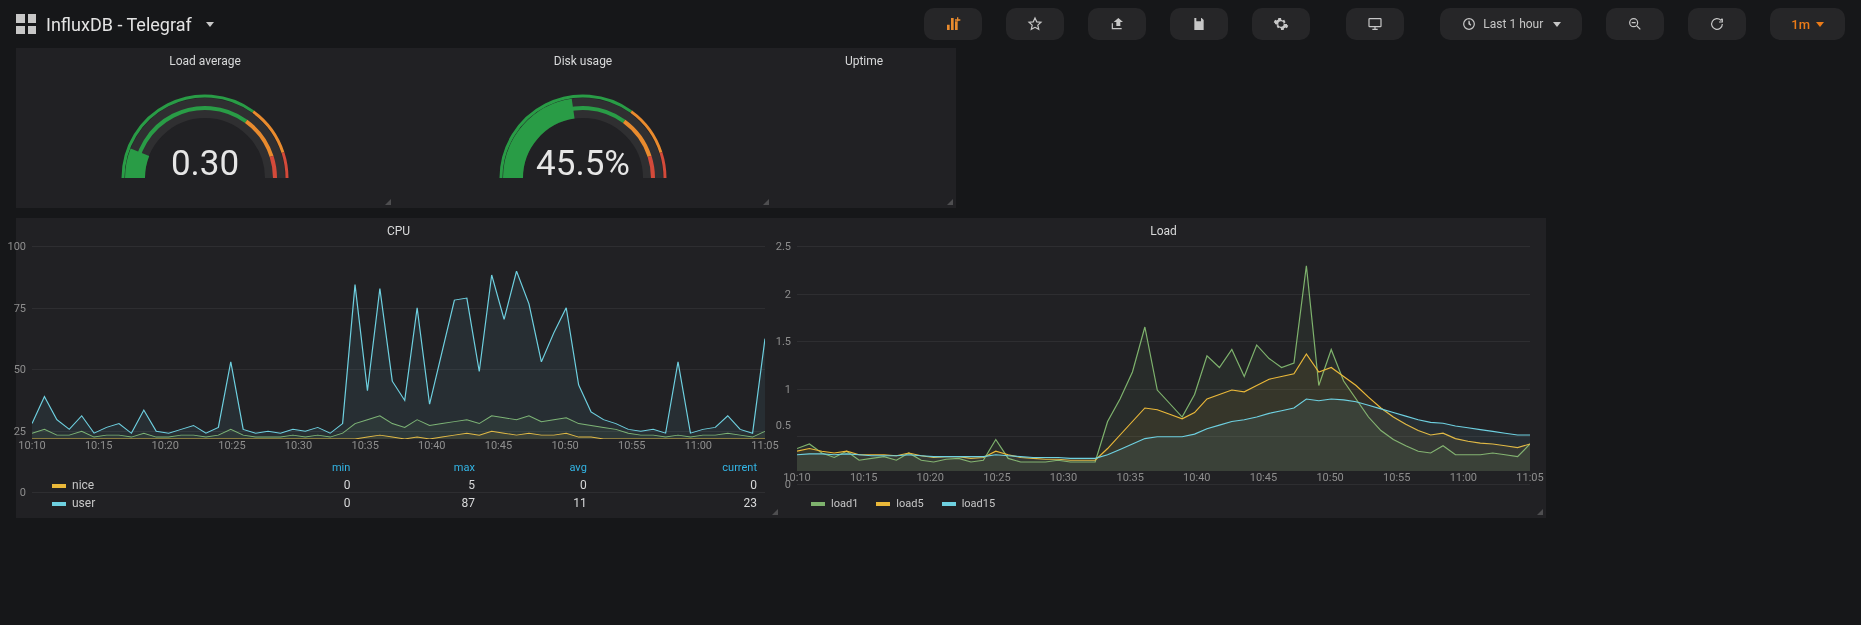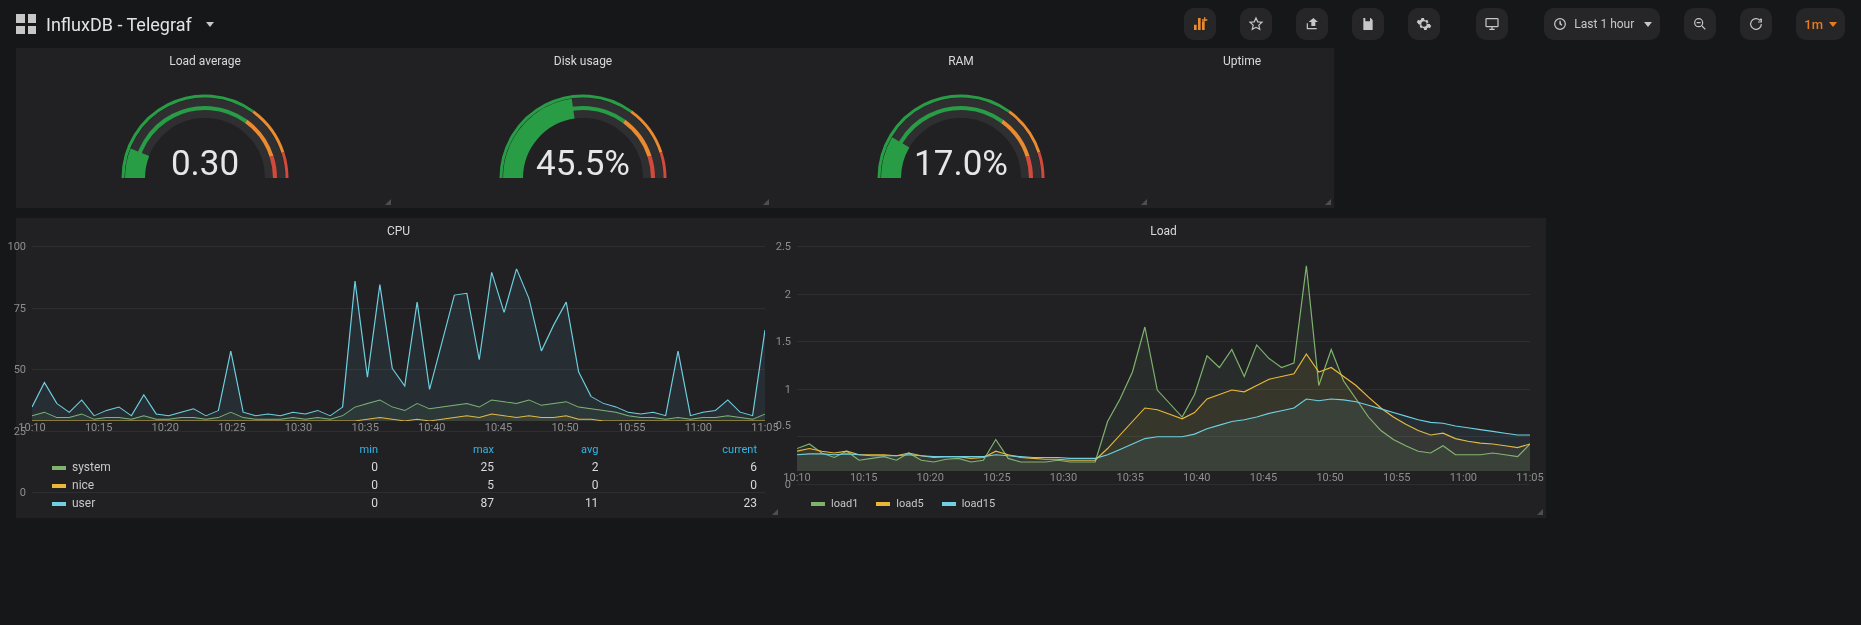--- a/index.html
+++ b/index.html
@@ -36,21 +36,21 @@
     width: 0; height: 0;
     border-left: 4px solid transparent;
     border-right: 4px solid transparent;
     border-top: 5px solid #c7c7c7;
     margin-left: 4px;
   }
   .spacer { flex: 1; }
   .btn {
     display: inline-flex; align-items: center; justify-content: center;
     min-width: 32px; height: 32px;
-    padding: 0 8px;
+    padding: 0 21px;
     background: #262628;
     border-radius: 10px;
     cursor: pointer;
     color: #c7c7c7;
     fill: #c7c7c7;
   }
   .btn svg { width: 16px; height: 16px; }
   .btn.gap-l { margin-left: 12px; }
   .timepicker { gap: 6px; font-size: 12px; }
   .orange { color: #eb7b18; font-weight: 500; text-align: center; }
@@ -284,37 +284,20 @@
           <path d="M 18 99.99999999999999 A 82 82 0 0 1 148.1983906879828 33.660606461254304" stroke="#299c46" stroke-width="3" fill="none"></path>
           <path d="M 148.1983906879828 33.660606461254304 A 82 82 0 0 1 177.9866343362026 74.66060646125432" stroke="#e98b2e" stroke-width="3" fill="none"></path>
           <path d="M 177.9866343362026 74.66060646125432 A 82 82 0 0 1 182 100" stroke="#d44a3a" stroke-width="3" fill="none"></path>
           <path d="M 30 99.99999999999999 A 70 70 0 0 1 90.13691376436923 30.69834395984097" stroke="#299c46" stroke-width="20" fill="none" stroke-linecap="butt"></path>
         </svg>
     </div>
     <div class="gauge-value">45.5%</div>
     <div class="resize-handle"></div>
   </div>
 
-  <div class="panel p-ram">
-    <div class="panel-title">RAM</div>
-    <div class="gauge-wrap">
-      <svg class="gauge-svg" id="gauge-ram" width="200" height="110">
-          <path d="M 30 99.99999999999999 A 70 70 0 0 1 170 100" stroke="#2f2f31" stroke-width="20" fill="none" stroke-linecap="butt"></path>
-          <path d="M 30 99.99999999999999 A 70 70 0 0 1 141.14496766047313 43.36881039375367" stroke="#299c46" stroke-width="4" fill="none" stroke-linecap="butt"></path>
-          <path d="M 141.14496766047313 43.36881039375367 A 70 70 0 0 1 166.57395614066075 78.36881039375368" stroke="#e98b2e" stroke-width="4" fill="none" stroke-linecap="butt"></path>
-          <path d="M 166.57395614066075 78.36881039375368 A 70 70 0 0 1 170 100" stroke="#d44a3a" stroke-width="4" fill="none" stroke-linecap="butt"></path>
-          <path d="M 18 99.99999999999999 A 82 82 0 0 1 148.1983906879828 33.660606461254304" stroke="#299c46" stroke-width="3" fill="none"></path>
-          <path d="M 148.1983906879828 33.660606461254304 A 82 82 0 0 1 177.9866343362026 74.66060646125432" stroke="#e98b2e" stroke-width="3" fill="none"></path>
-          <path d="M 177.9866343362026 74.66060646125432 A 82 82 0 0 1 182 100" stroke="#d44a3a" stroke-width="3" fill="none"></path>
-          <path d="M 30 99.99999999999999 A 70 70 0 0 1 39.74805810972395 64.367100897474" stroke="#299c46" stroke-width="20" fill="none" stroke-linecap="butt"></path>
-        </svg>
-    </div>
-    <div class="gauge-value">17.0%</div>
-    <div class="resize-handle"></div>
-  </div>
 
   <div class="panel p-uptime">
     <div class="panel-title">Uptime</div>
     <div class="resize-handle"></div>
   </div>
 
 </div>
 
 <div class="panel-row row2">
 
@@ -357,27 +340,20 @@
         </div>
       <div class="legend-table">
         <table id="legend-cpu">
             <tbody>
               <tr>
                 <th></th>
                 <th>min</th>
                 <th>max</th>
                 <th>avg</th>
                 <th>current</th>
-              </tr>
-              <tr>
-                <td><span class="swatch" style="background:#7eb26d"></span>system</td>
-                <td class="num">0</td>
-                <td class="num">25</td>
-                <td class="num">2</td>
-                <td class="num">6</td>
               </tr>
               <tr>
                 <td><span class="swatch" style="background:#eab839"></span>nice</td>
                 <td class="num">0</td>
                 <td class="num">5</td>
                 <td class="num">0</td>
                 <td class="num">0</td>
               </tr>
               <tr>
                 <td><span class="swatch" style="background:#6ed0e0"></span>user</td>

